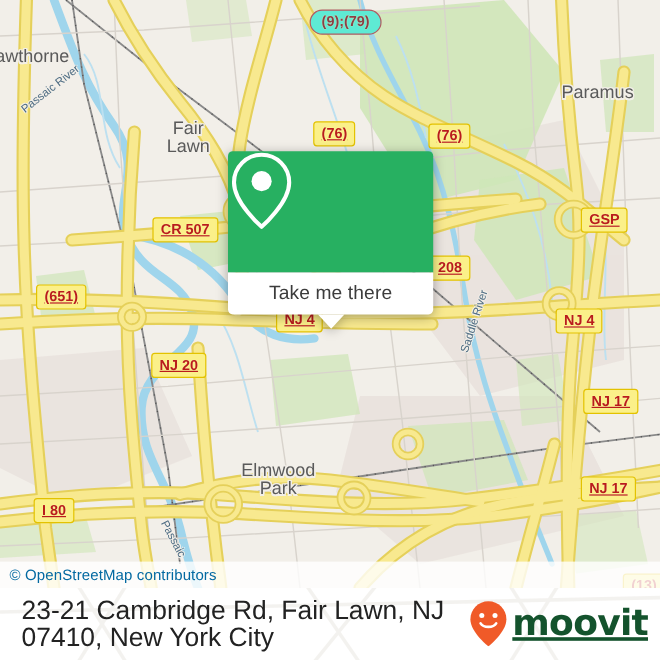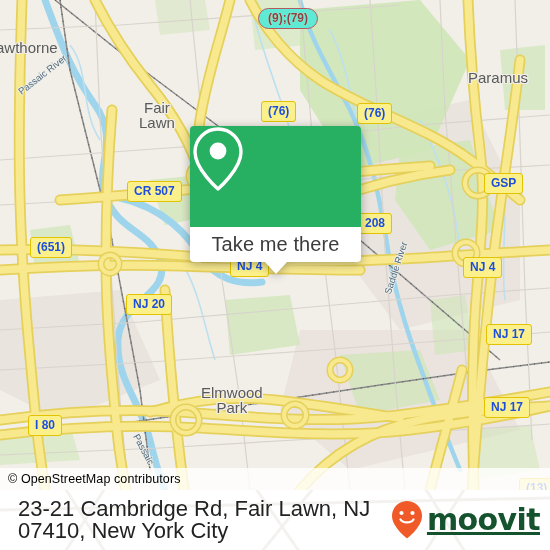--- a/index.html
+++ b/index.html
@@ -10,21 +10,21 @@
   }
   #app{position:relative;width:550px;height:550px;overflow:hidden;background:#fff;}
 
   
   #map{position:absolute;left:0;top:0;width:550px;height:490px;overflow:hidden;background:#f2efe9;}
   #map svg{position:absolute;left:0;top:0;}
 
   .attr{
     position:absolute;left:0;bottom:0;width:550px;
     background:rgba(255,255,255,.80);
-    font-size:12.5px;color:#000000;padding:4px 0 4px 8px;
+    font-size:12.5px;color:#0369a1;padding:4px 0 4px 8px;
     box-sizing:border-box;letter-spacing:.1px;
   }
 
   
   .plabel{
     position:absolute;color:#5a5a5a;font-size:15px;line-height:15px;
     text-shadow:
       1.2px 0 #f2efe9,-1.2px 0 #f2efe9,0 1.2px #f2efe9,0 -1.2px #f2efe9,
       1px 1px #f2efe9,-1px 1px #f2efe9,1px -1px #f2efe9,-1px -1px #f2efe9;
     white-space:pre;pointer-events:none;
@@ -36,42 +36,42 @@
   }
 
   
   .shield{
     position:absolute;box-sizing:border-box;
     background:#fdf8b6;border:1.6px solid #e8c800;border-radius:3px;
     color:#6a6000;font-size:12px;font-weight:bold;line-height:1;
     padding:3px 6px 4px 6px;white-space:nowrap;
     text-shadow:0 0 1px #fdf8b6;
   }
-  .shield.yb{background:#fbf089;border-color:#e3c200;color:#1d4ed8;}
+  .shield.yb{background:#fbf089;border-color:#e3c200;color:#b91c1c;text-decoration:underline;}
   .shield.red{
     background:#5eead4;border:1.6px solid #b05b62;border-radius:12px;
     color:#8a4047;padding:3px 9px 4px 9px;
   }
 
   
   #card{
     position:absolute;left:190px;top:126px;width:171px;
     border-radius:4px;overflow:visible;
     filter:drop-shadow(0 2px 5px rgba(0,0,0,.33));
   }
   #card .green{
     height:101px;background:#27b061;border-radius:4px 4px 0 0;
     display:flex;align-items:center;justify-content:center;
   }
   #card .white{
     height:35px;background:#fff;border-radius:0 0 4px 4px;
     display:flex;align-items:center;justify-content:center;position:relative;
   }
   #card .white span{
-    font-size:20px;color:#3c3c3c;letter-spacing:.1px;
+    font-size:16px;color:#3c3c3c;letter-spacing:.1px;
   }
   #card .tail{
     position:absolute;left:50%;top:100%;margin-left:-11px;
     width:0;height:0;border-left:11px solid transparent;
     border-right:11px solid transparent;border-top:12px solid #fff;
   }
 
   
   #bottom{
     position:absolute;left:0;top:490px;width:550px;height:60px;

